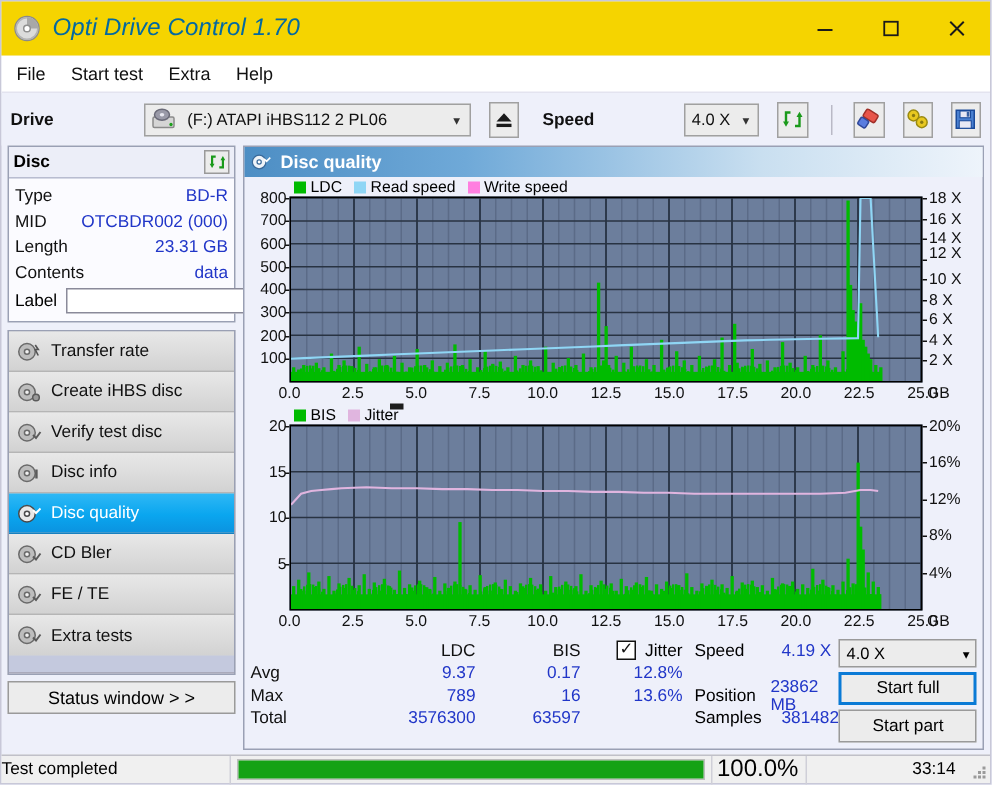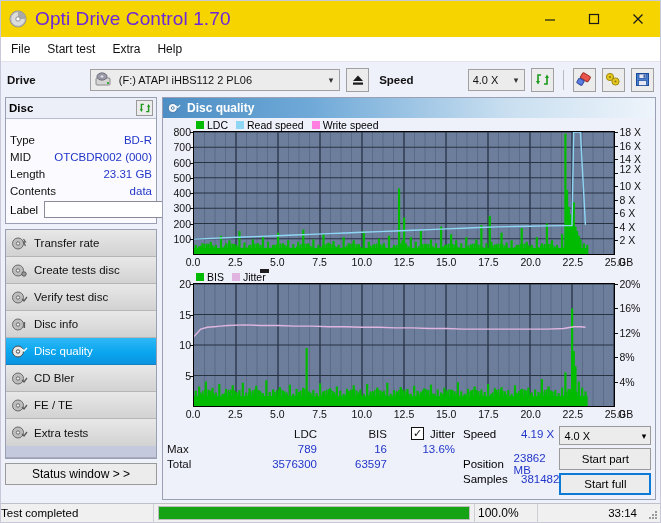--- a/index.html
+++ b/index.html
@@ -7,31 +7,31 @@
     width:661px;height:523px;overflow:hidden;
     font-family:"Liberation Sans",sans-serif;
     font-size:11px;color:#000;
     background:#eef0fa;
   }
   .win{width:661px;height:523px;position:relative;background:#eef0fa;border:1px solid #c8c8d8;box-sizing:border-box;}
 
   
   .titlebar{height:36px;background:#f5d400;display:flex;align-items:center;padding:0 0 0 8px;box-sizing:border-box;position:relative;}
   .title-icon{width:18px;height:18px;margin-right:8px;flex:0 0 auto;display:block;}
-  .title-text{font-size:19px;color:#6d28d9;letter-spacing:.1px;}
+  .title-text{font-size:16px;color:#0369a1;letter-spacing:.1px;font-style:italic;}
   .win-controls{margin-left:auto;display:flex;height:36px;}
   .wc{width:44px;height:36px;display:flex;align-items:center;justify-content:center;font-size:14px;color:#1a1a1a;}
   .wc svg{display:block;}
 
   
   .menubar{height:24px;background:#ffffff;display:flex;align-items:center;padding-left:10px;gap:17px;border-bottom:1px solid #e3e3ef;}
   .menubar span{font-size:12px;color:#111;}
 
   
-  .toolbar{height:35px;background:#eef0fa;display:flex;align-items:center;padding:0 6px;gap:6px;box-sizing:border-box;}
+  .toolbar{height:35px;background:#eef0fa;display:flex;align-items:center;padding:0 6px;gap:12px;box-sizing:border-box;}
   .lbl{font-size:11.5px;font-weight:bold;color:#111;}
   .combo{
     height:22px;background:#ececec;border:1px solid #a0a0a0;
     display:flex;align-items:center;box-sizing:border-box;position:relative;margin-left:48px;
   }
   .combo .cval{font-size:11px;color:#111;padding-left:4px;white-space:nowrap;overflow:hidden;}
   .combo .chev{margin-left:auto;width:16px;text-align:center;font-size:9px;color:#333;}
   #drive-combo{width:262px;padding-left:2px;}
   .drv-ic{width:16px;height:15px;margin:0 4px 0 2px;flex:0 0 auto;}
   #speed-combo{width:60px;}
@@ -40,21 +40,21 @@
 
   
   .content{display:flex;padding:0 4px 0 4px;box-sizing:border-box;height:403px;}
 
   
   .left{width:152px;flex:0 0 auto;display:flex;flex-direction:column;}
   .panel{border:1px solid #9aa0b4;background:#fbfbff;box-sizing:border-box;}
   .panel-head{height:20px;background:#eceef8;display:flex;align-items:center;padding:0 3px;border-bottom:1px solid #b8bcd0;}
   .panel-head .t{font-weight:bold;font-size:11.5px;}
   .panel-head .b{margin-left:auto;width:17px;height:16px;background:#ececec;border:1px solid #9a9a9a;display:flex;align-items:center;justify-content:center;box-sizing:border-box;}
-  .disc-rows{padding:12px 4px 4px 4px;}
+  .disc-rows{padding:3px 4px 4px 4px;}
   .drow{display:flex;align-items:center;height:17px;}
   .drow .k{font-size:11.5px;color:#111;}
   .drow .v{margin-left:auto;font-size:11.5px;color:#2136c8;}
   .label-row{display:flex;align-items:center;margin-top:1px;}
   .label-row .k{font-size:11.5px;}
   .lbl-input{flex:1;height:17px;margin:0 3px 0 6px;background:#fff;border:1px solid #8a8a9a;box-sizing:border-box;}
   .lbl-btn{width:20px;height:19px;background:#ececec;border:1px solid #9a9a9a;display:flex;align-items:center;justify-content:center;box-sizing:border-box;}
 
   .navlist{margin-top:5px;border:1px solid #9aa0b4;background:#d6d6d6;}
   .nav{height:27px;display:flex;align-items:center;padding-left:5px;box-sizing:border-box;
@@ -114,21 +114,21 @@
   .sel-speed .chev{margin-left:auto;margin-right:4px;font-size:9px;}
   .bigbtn{height:22px;background:#ececec;border:1px solid #9a9a9a;display:flex;align-items:center;justify-content:center;box-sizing:border-box;font-size:11.5px;}
   .bigbtn.focus{border:2px solid #0a7ad6;}
 
   
   .statusbar{position:absolute;left:0;bottom:0;width:659px;height:19px;background:#f0f0f0;border-top:1px solid #c0c0c8;display:flex;align-items:center;box-sizing:border-box;}
   .sb-text{width:152px;font-size:11.5px;box-sizing:border-box;}
   .sb-sep{width:1px;height:19px;background:#cfcfd8;}
   .progress{width:312px;height:14px;background:#e9e9e9;border:1px solid #bdbdbd;margin:0 4px;box-sizing:border-box;position:relative;}
   .progress .fill{height:100%;background:#15a215;}
-  .sb-pct{width:62px;font-size:12px;padding-left:3px;box-sizing:border-box;}
+  .sb-pct{width:62px;font-size:16px;padding-left:3px;box-sizing:border-box;}
   .sb-time{flex:1;text-align:right;padding-right:8px;font-size:11.5px;}
   .grip{width:12px;height:12px;margin-right:3px;position:relative;}
   .grip i{position:absolute;width:2px;height:2px;background:#9a9a9a;}
 </style>
 </head>
 <body>
 
 <div class="win">
 
   <div class="titlebar">
@@ -277,21 +277,21 @@
               <path d="M12.5 3 L14.5 6 L12.5 6 L14.5 10" stroke="#555" fill="none" stroke-width="1.1"></path>
             </svg>
           <span class="nt">Transfer rate</span>
         </div>
         <div class="nav">
           <svg class="ic" viewBox="0 0 17 15">
               <circle cx="7" cy="7.5" r="5.5" fill="#bdbdbd" stroke="#6a6a6a"></circle>
               <circle cx="7" cy="7.5" r="1.7" fill="#f0f0f0" stroke="#6a6a6a"></circle>
               <circle cx="13" cy="11" r="2.2" fill="#9a9a9a" stroke="#5a5a5a"></circle>
             </svg>
-          <span class="nt">Create tests disc</span>
+          <span class="nt">Create iHBS disc</span>
         </div>
         <div class="nav">
           <svg class="ic" viewBox="0 0 17 15">
               <circle cx="7" cy="7.5" r="5.5" fill="#bdbdbd" stroke="#6a6a6a"></circle>
               <circle cx="7" cy="7.5" r="1.7" fill="#f0f0f0" stroke="#6a6a6a"></circle>
               <path d="M11 9 l2 2 l3 -4" stroke="#5a5a5a" fill="none" stroke-width="1.3"></path>
             </svg>
           <span class="nt">Verify test disc</span>
         </div>
         <div class="nav">
@@ -1207,20 +1207,26 @@
           <div class="srow hdr">
             <span class="rh"></span>
             <span class="c1">LDC</span>
             <span class="c2">BIS</span>
             <span class="c3 jit-head">
               <span class="cbx">✓</span>
               <span>Jitter</span>
             </span>
           </div>
           <div class="srow">
+            <span class="rh">Avg</span>
+            <span class="c1 val">9.37</span>
+            <span class="c2 val">0.17</span>
+            <span class="c3 val">12.8%</span>
+          </div>
+          <div class="srow">
             <span class="rh">Max</span>
             <span class="c1 val">789</span>
             <span class="c2 val">16</span>
             <span class="c3 val">13.6%</span>
           </div>
           <div class="srow">
             <span class="rh">Total</span>
             <span class="c1 val">3576300</span>
             <span class="c2 val">63597</span>
             <span class="c3 val"></span>
@@ -1241,25 +1247,25 @@
             <div class="sr-row">
               <span class="k">Samples</span>
               <span class="v">381482</span>
             </div>
           </div>
           <div class="sr-btns">
             <div class="sel-speed">
               <span>4.0 X</span>
               <span class="chev">▾</span>
             </div>
+            <div class="bigbtn focus">
+              <span>Start full</span>
+            </div>
             <div class="bigbtn">
               <span>Start part</span>
-            </div>
-            <div class="bigbtn focus">
-              <span>Start full</span>
             </div>
           </div>
         </div>
       </div>
     </div>
   </div>
 
   <div class="statusbar">
     <span class="sb-text">Test completed</span>
     <div class="sb-sep"></div>

